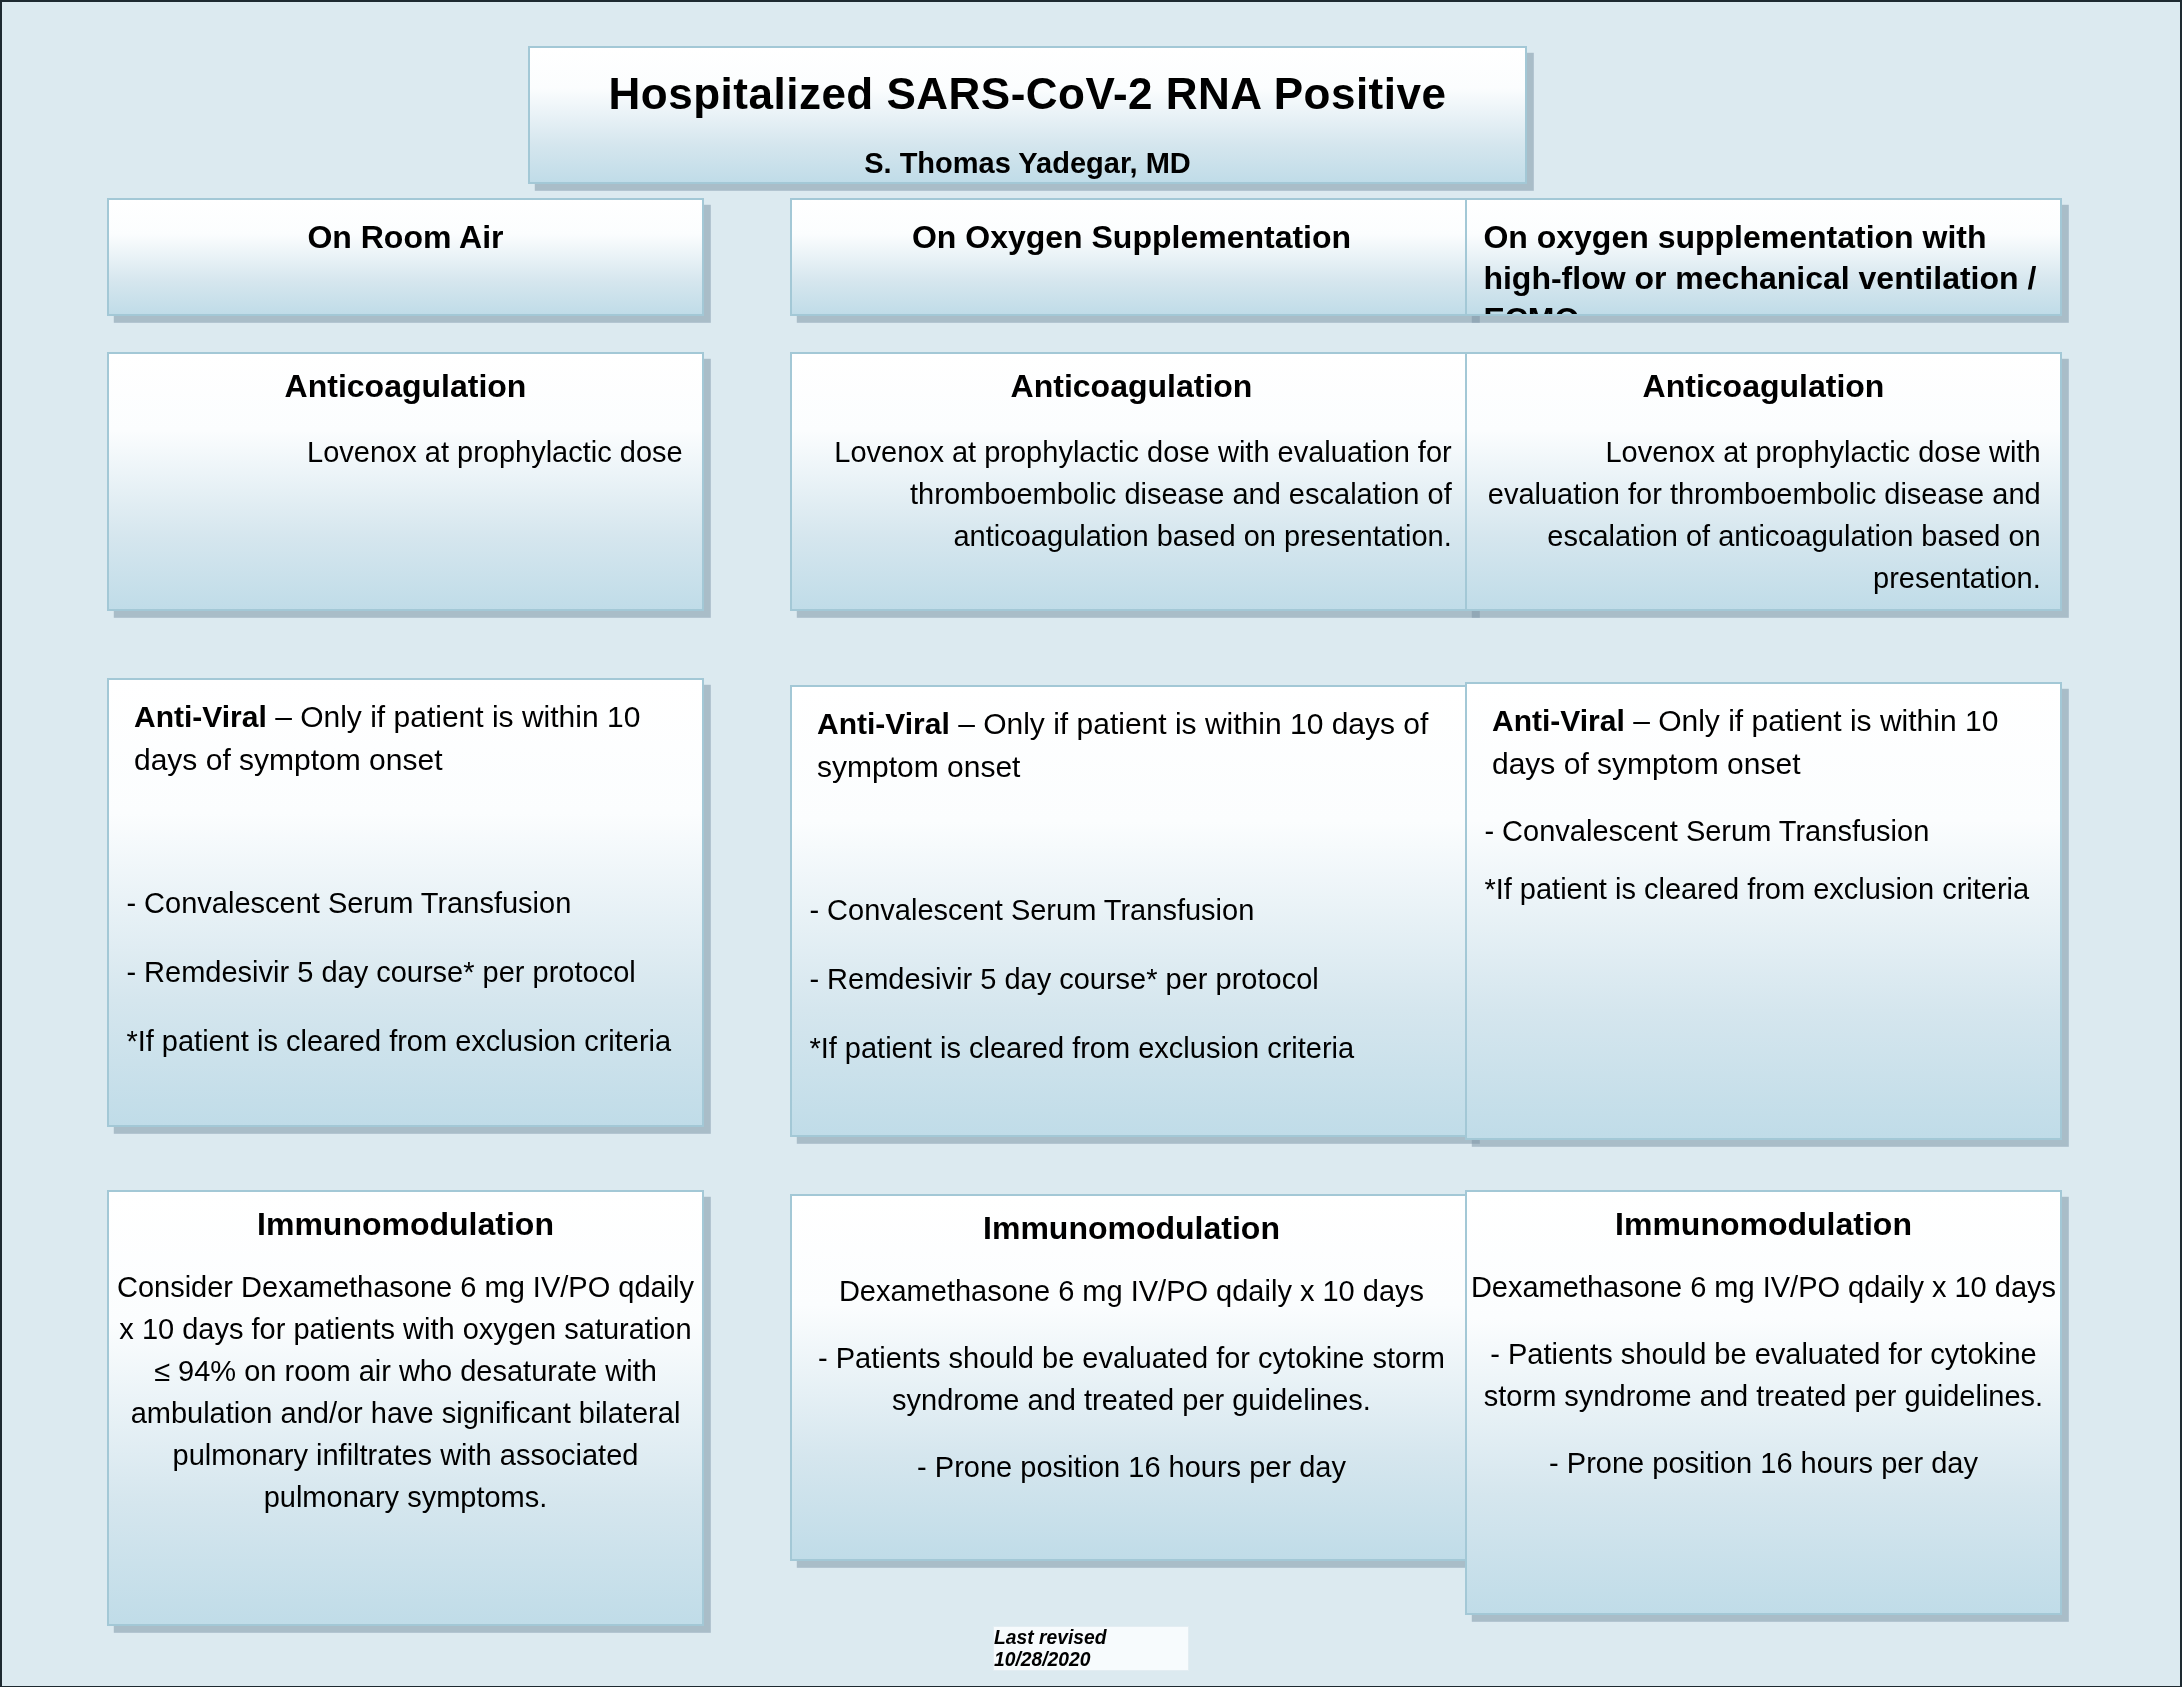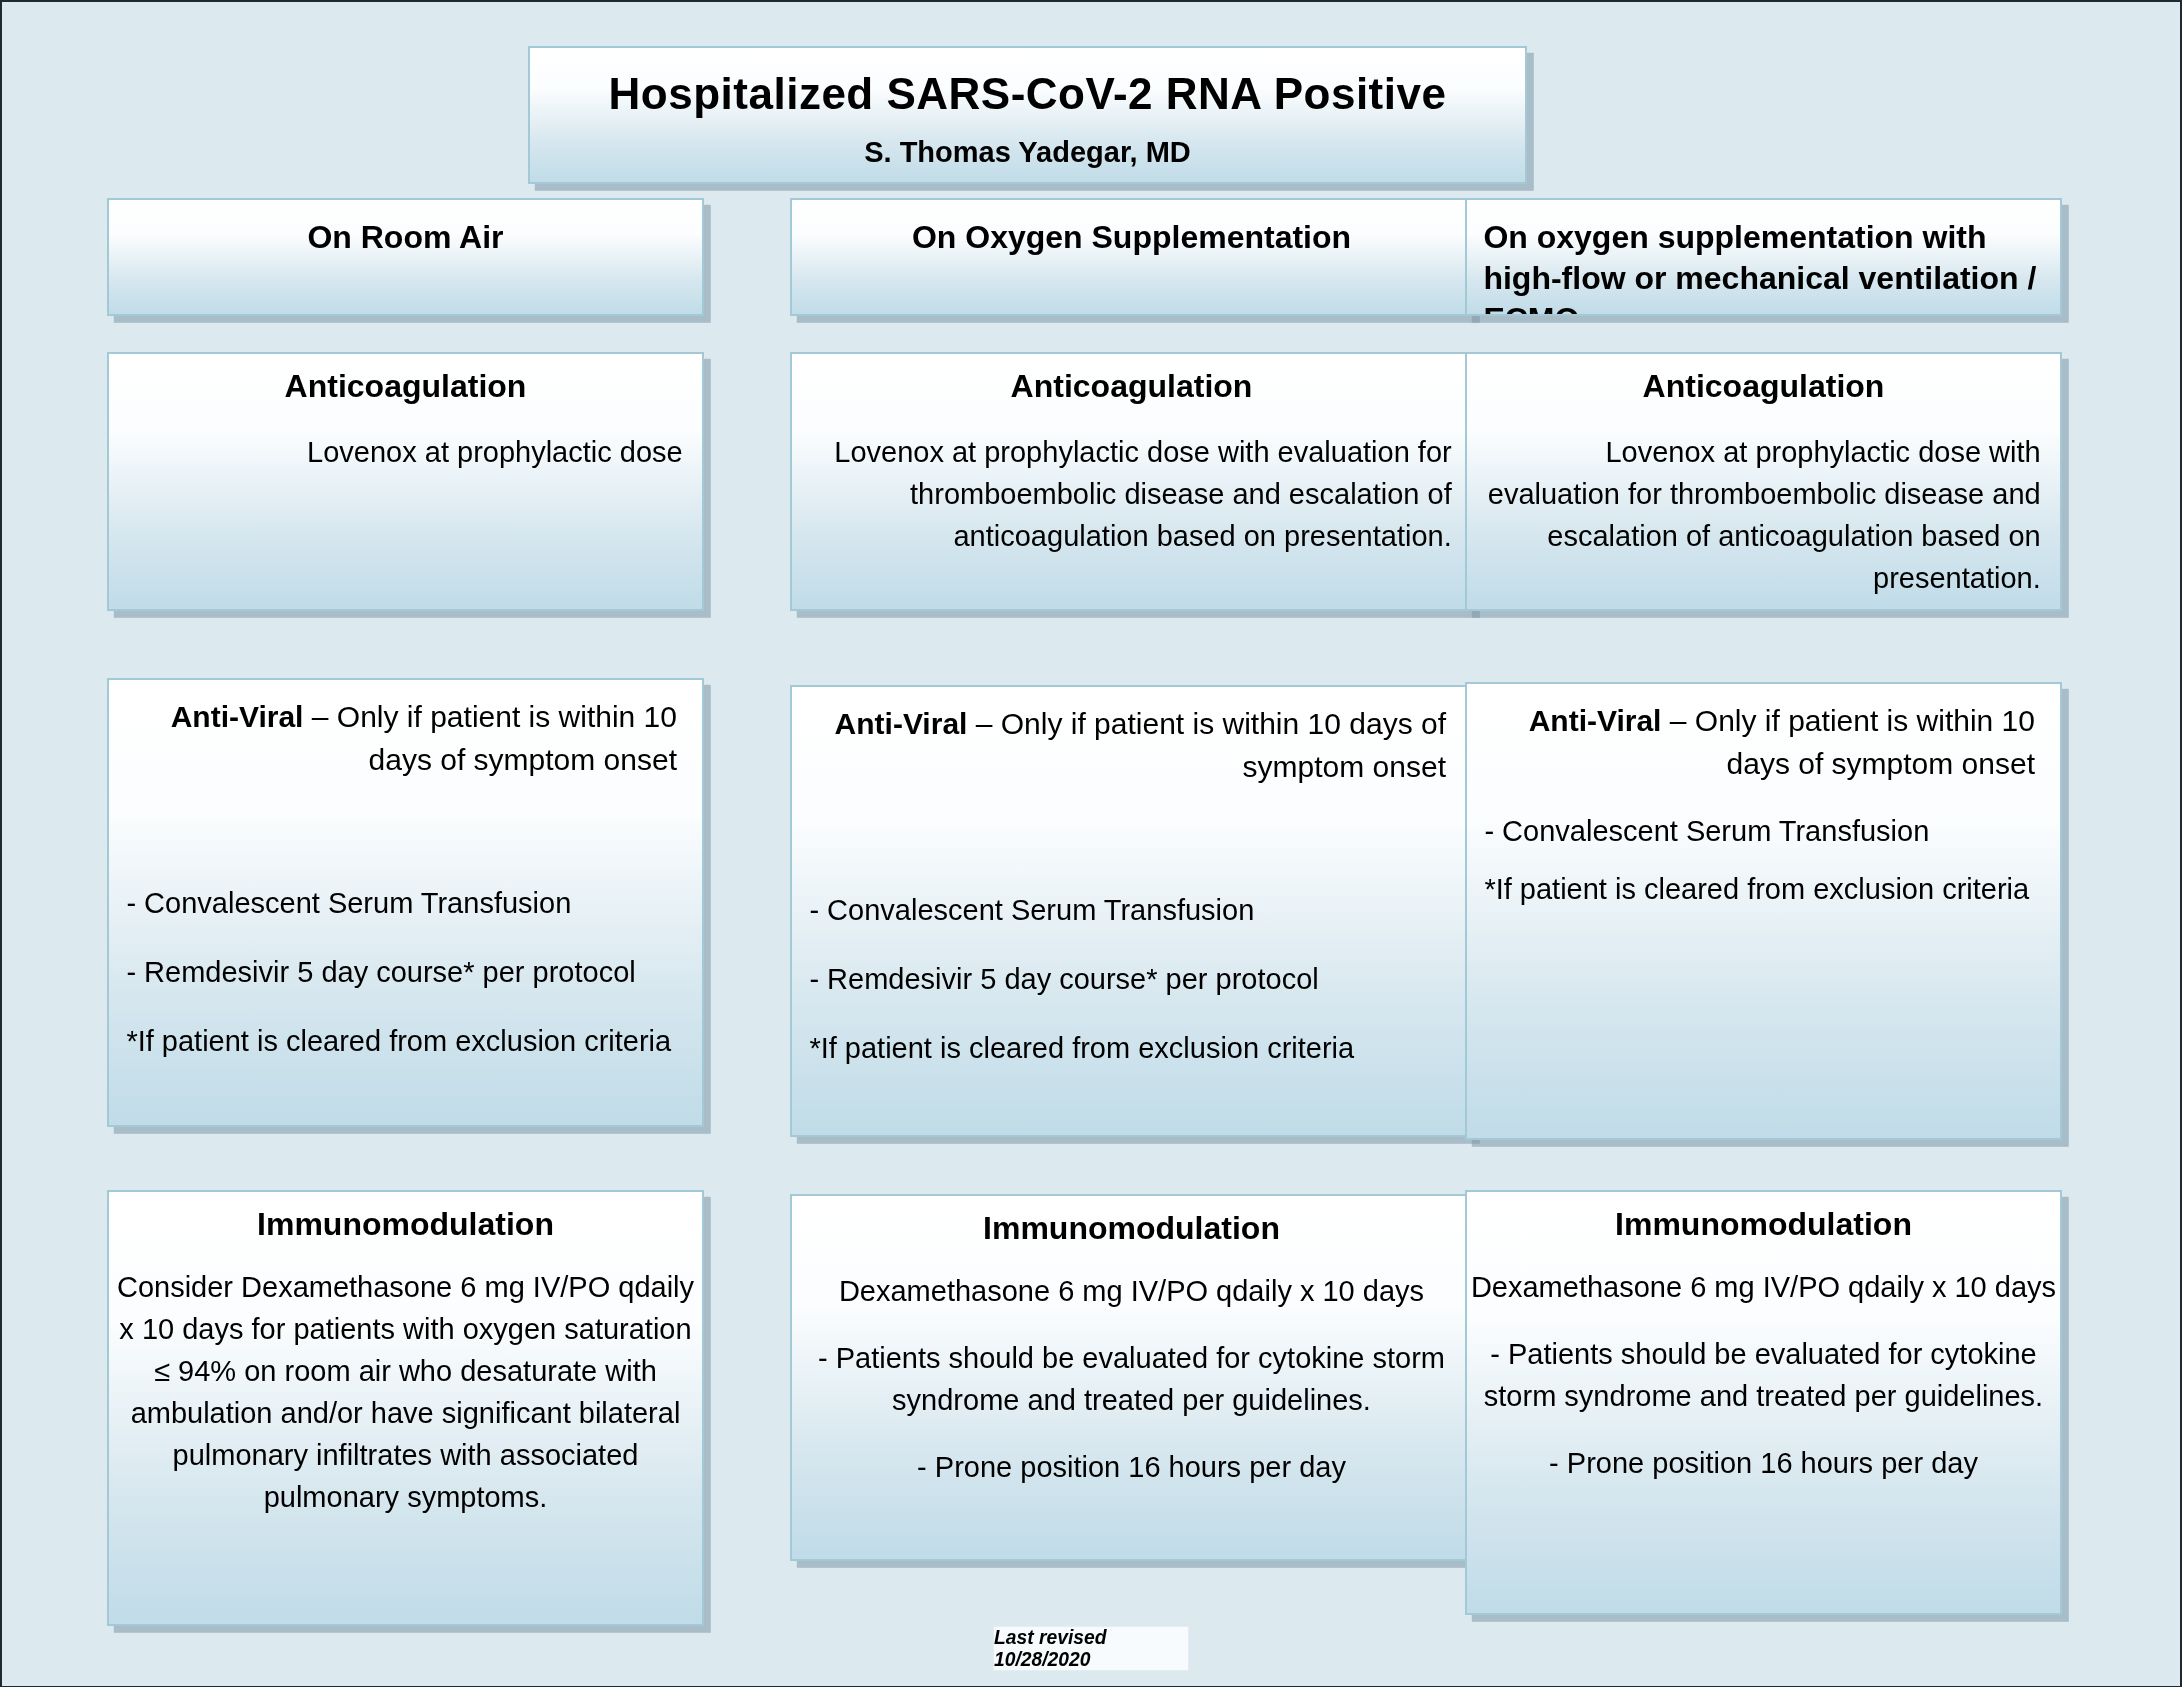--- a/index.html
+++ b/index.html
@@ -38,21 +38,21 @@
   .im1 { top: 1192px; height: 367px; }
   .im2 { top: 1188px; height: 425px; }
 
   .page-title {
     margin-top: 21px;
     font-size: 44px;
     font-weight: bold;
     letter-spacing: 0.5px;
   }
   .page-subtitle {
-    margin-top: 17px;
+    margin-top: 28px;
     font-size: 29px;
     font-weight: bold;
   }
 
   .hdr {
     padding: 17.4px 13.5px 0 13.5px;
     font-size: 32px;
     font-weight: bold;
     line-height: 41px;
     text-align: center;
@@ -71,21 +71,21 @@
     padding: 0 19.3px;
     font-size: 29px;
     line-height: 42px;
     text-align: right;
   }
 
   .av-heading {
     padding: 15.4px 25px 0 25px;
     font-size: 30px;
     line-height: 43px;
-    text-align: right;
+    text-align: left;
   }
   .av-heading .bold { font-weight: bold; }
 
   .av-items {
     margin-top: 101px;
     padding: 0 17.4px;
     font-size: 29px;
     line-height: 42px;
     text-align: left;
   }

